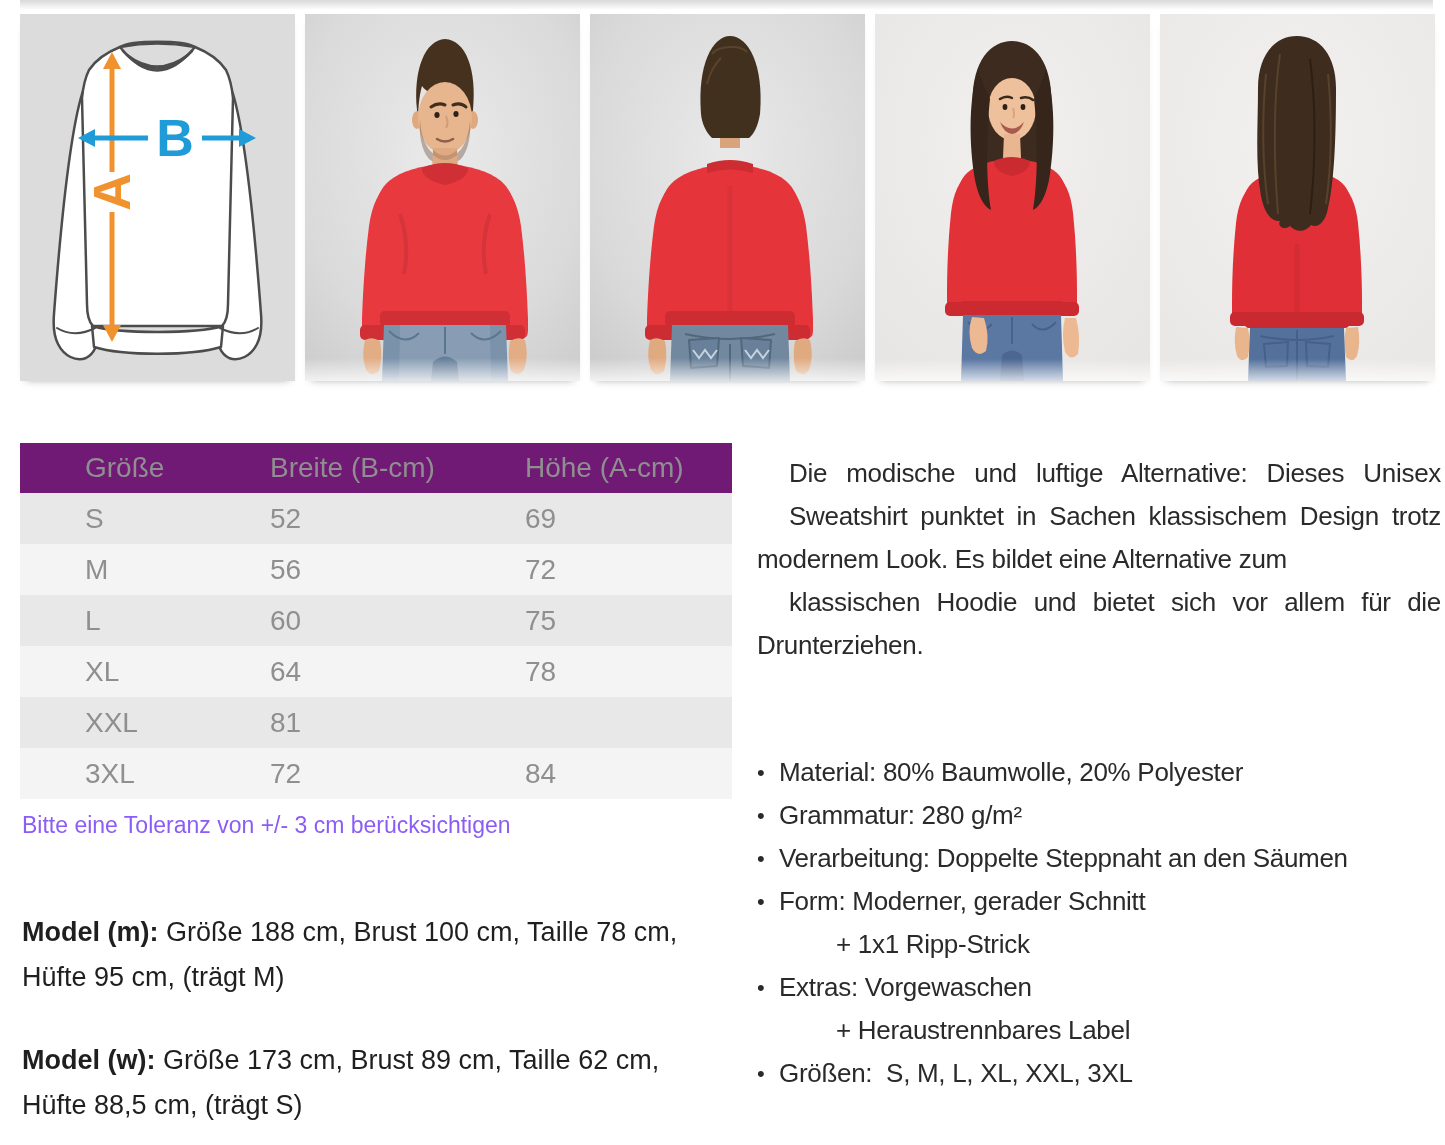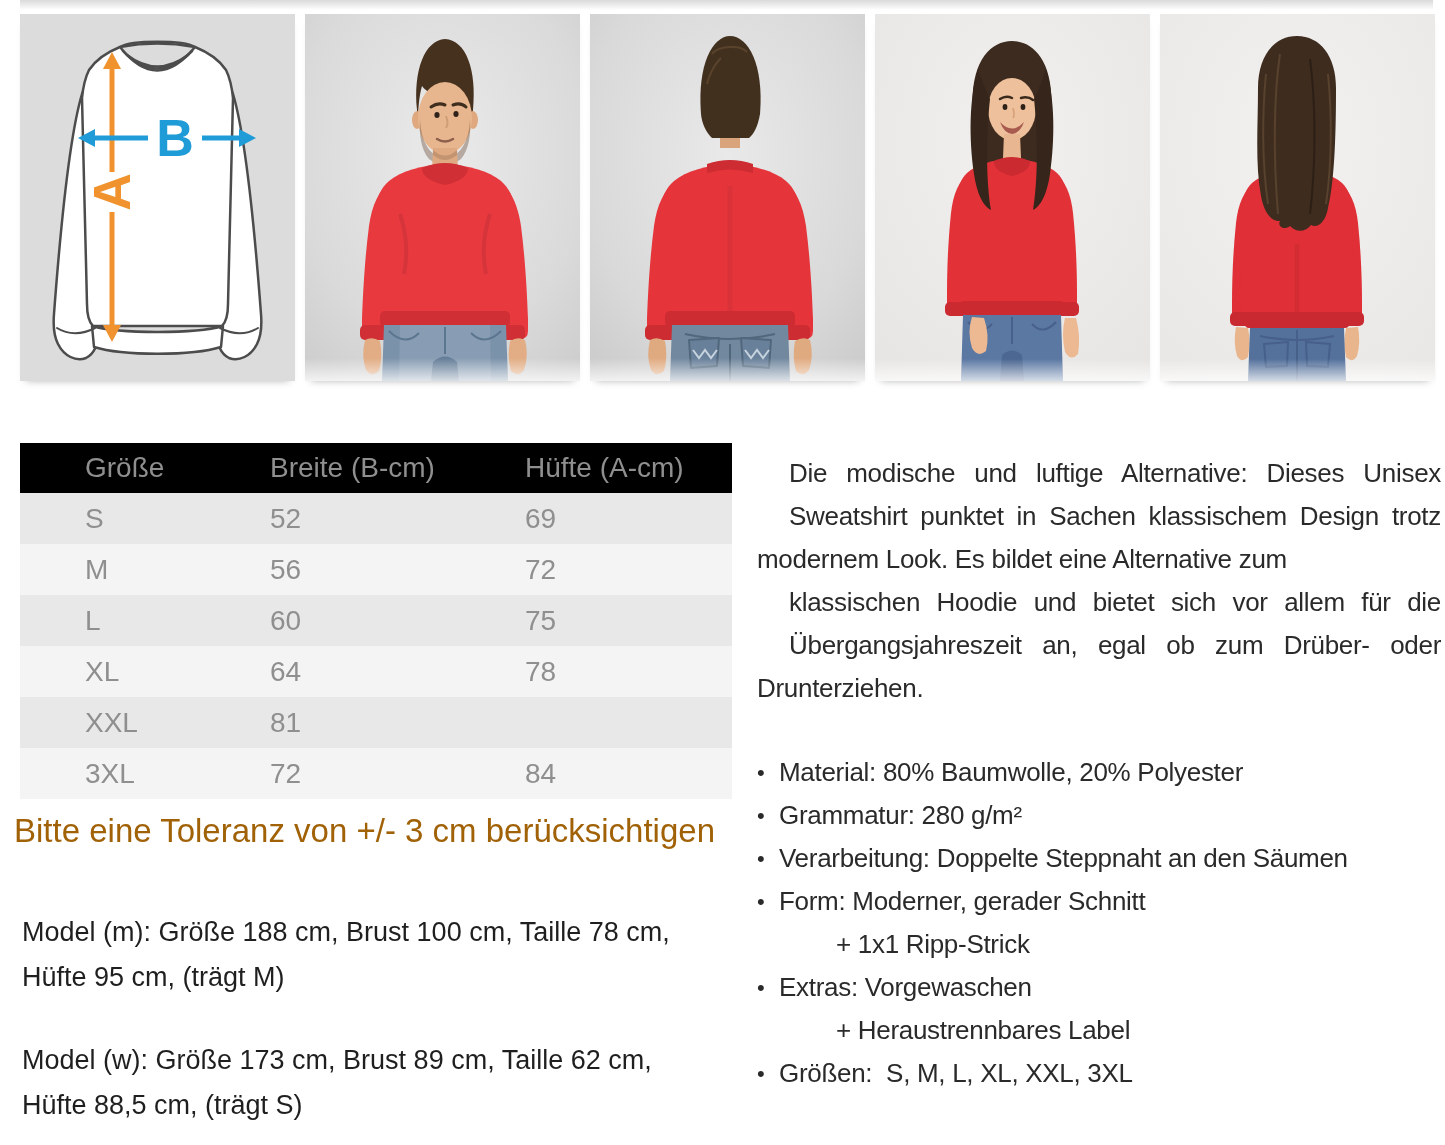--- a/index.html
+++ b/index.html
@@ -11,31 +11,31 @@
   .top-smudge{position:absolute;left:20px;top:0;width:1413px;height:10px;
     background:linear-gradient(to bottom,rgba(130,130,130,.30),rgba(255,255,255,0));}
 
   .photos-row{position:absolute;left:20px;top:14px;display:flex;gap:10px;}
   .panel{width:275px;height:367px;position:relative;box-shadow:0 5px 8px -6px rgba(0,0,0,.35);}
   .panel svg{display:block;width:275px;height:367px;}
 
   
   .size-table{position:absolute;left:20px;top:443px;width:712px;font-size:28px;color:#8f8f8f;}
   .trow{display:grid;grid-template-columns:250px 255px 1fr;align-items:center;height:51px;}
-  .trow.head{height:50px;background:#000000;}
+  .trow.head{height:50px;background:#701a75;}
   .trow.dark{background:#e8e8e8;}
   .trow.light{background:#f4f4f4;}
   .cell.c1{padding-left:65px;}
 
-  .tolerance{position:absolute;left:14px;top:812px;font-size:33px;color:#a16207;}
+  .tolerance{position:absolute;left:22px;top:812px;font-size:23px;color:#8b5cf6;}
 
   .model-block{position:absolute;left:22px;width:662px;font-size:27px;line-height:45px;color:#1f1f1f;}
   .model-m{top:910px;}
   .model-w{top:1038px;}
-  .model-label{font-weight:normal;}
+  .model-label{font-weight:bold;}
 
   
   .desc{position:absolute;left:757px;top:452px;width:684px;font-size:26px;line-height:43px;
         color:#2a2a2a;letter-spacing:-0.3px;}
   .desc .line{min-height:43px;}
   .desc .jl{text-align:justify;text-align-last:justify;margin-left:32px;}
 
   .specs{position:absolute;left:757px;top:751px;width:684px;font-size:26px;line-height:43px;
          color:#2a2a2a;letter-spacing:-0.3px;list-style:none;margin:0;padding:0;}
   .specs li{position:relative;padding-left:22px;}
@@ -250,21 +250,21 @@
         </g>
         <rect y="345" width="275" height="22" fill="url(#fade1)"></rect>
       </svg>
     </div>
   </div>
 
   <div class="size-table">
     <div class="trow head">
       <div class="cell c1">Größe</div>
       <div class="cell">Breite (B-cm)</div>
-      <div class="cell">Hüfte (A-cm)</div>
+      <div class="cell">Höhe (A-cm)</div>
     </div>
     <div class="trow dark">
       <div class="cell c1">S</div>
       <div class="cell">52</div>
       <div class="cell">69</div>
     </div>
     <div class="trow light">
       <div class="cell c1">M</div>
       <div class="cell">56</div>
       <div class="cell">72</div>
@@ -294,21 +294,20 @@
 
   <div class="model-block model-m"><span class="model-label">Model (m):</span><span> Größe 188 cm, Brust 100 cm, Taille 78 cm, Hüfte 95 cm, (trägt M)</span></div>
 
   <div class="model-block model-w"><span class="model-label">Model (w):</span><span> Größe 173 cm, Brust 89 cm, Taille 62 cm, Hüfte 88,5 cm, (trägt S)</span></div>
 
   <div class="desc">
     <div class="line jl">Die modische und luftige Alternative: Dieses Unisex</div>
     <div class="line jl">Sweatshirt punktet in Sachen klassischem Design trotz</div>
     <div class="line">modernem Look. Es bildet eine Alternative zum</div>
     <div class="line jl">klassischen Hoodie und bietet sich vor allem für die</div>
-    <div class="line jl">Übergangsjahreszeit an, egal ob zum Drüber- oder</div>
     <div class="line">Drunterziehen.</div>
   </div>
 
   <ul class="specs">
     <li><span class="dot">•</span><span class="spec-text">Material: 80% Baumwolle, 20% Polyester</span></li>
     <li><span class="dot">•</span><span class="spec-text">Grammatur: 280 g/m²</span></li>
     <li><span class="dot">•</span><span class="spec-text">Verarbeitung: Doppelte Steppnaht an den Säumen</span></li>
     <li><span class="dot">•</span><span class="spec-text">Form: Moderner, gerader Schnitt</span>
       <div class="spec-cont">+ 1x1 Ripp-Strick</div>
     </li>

